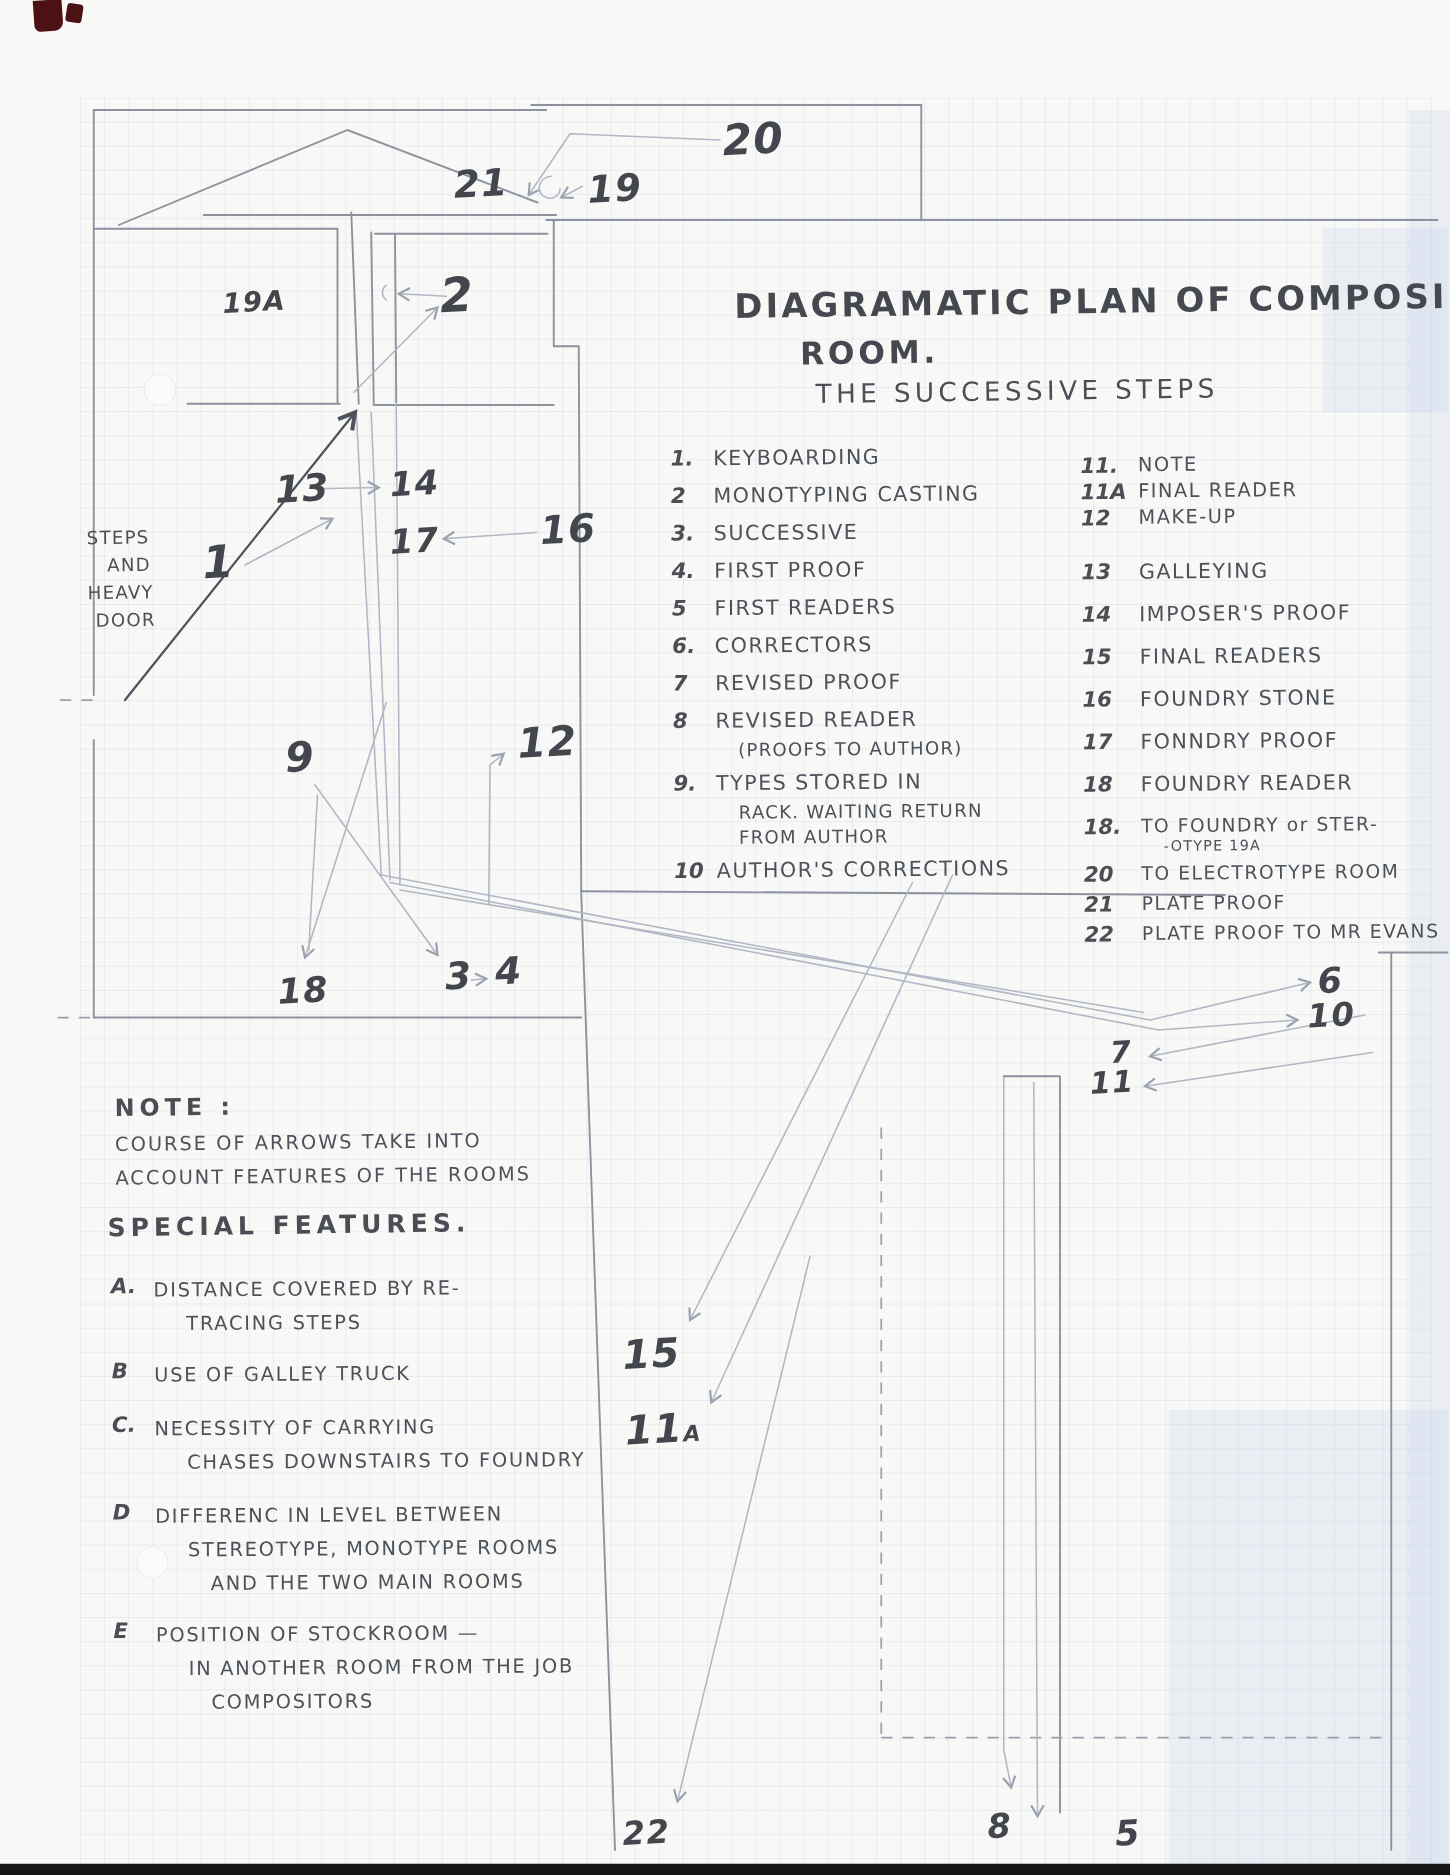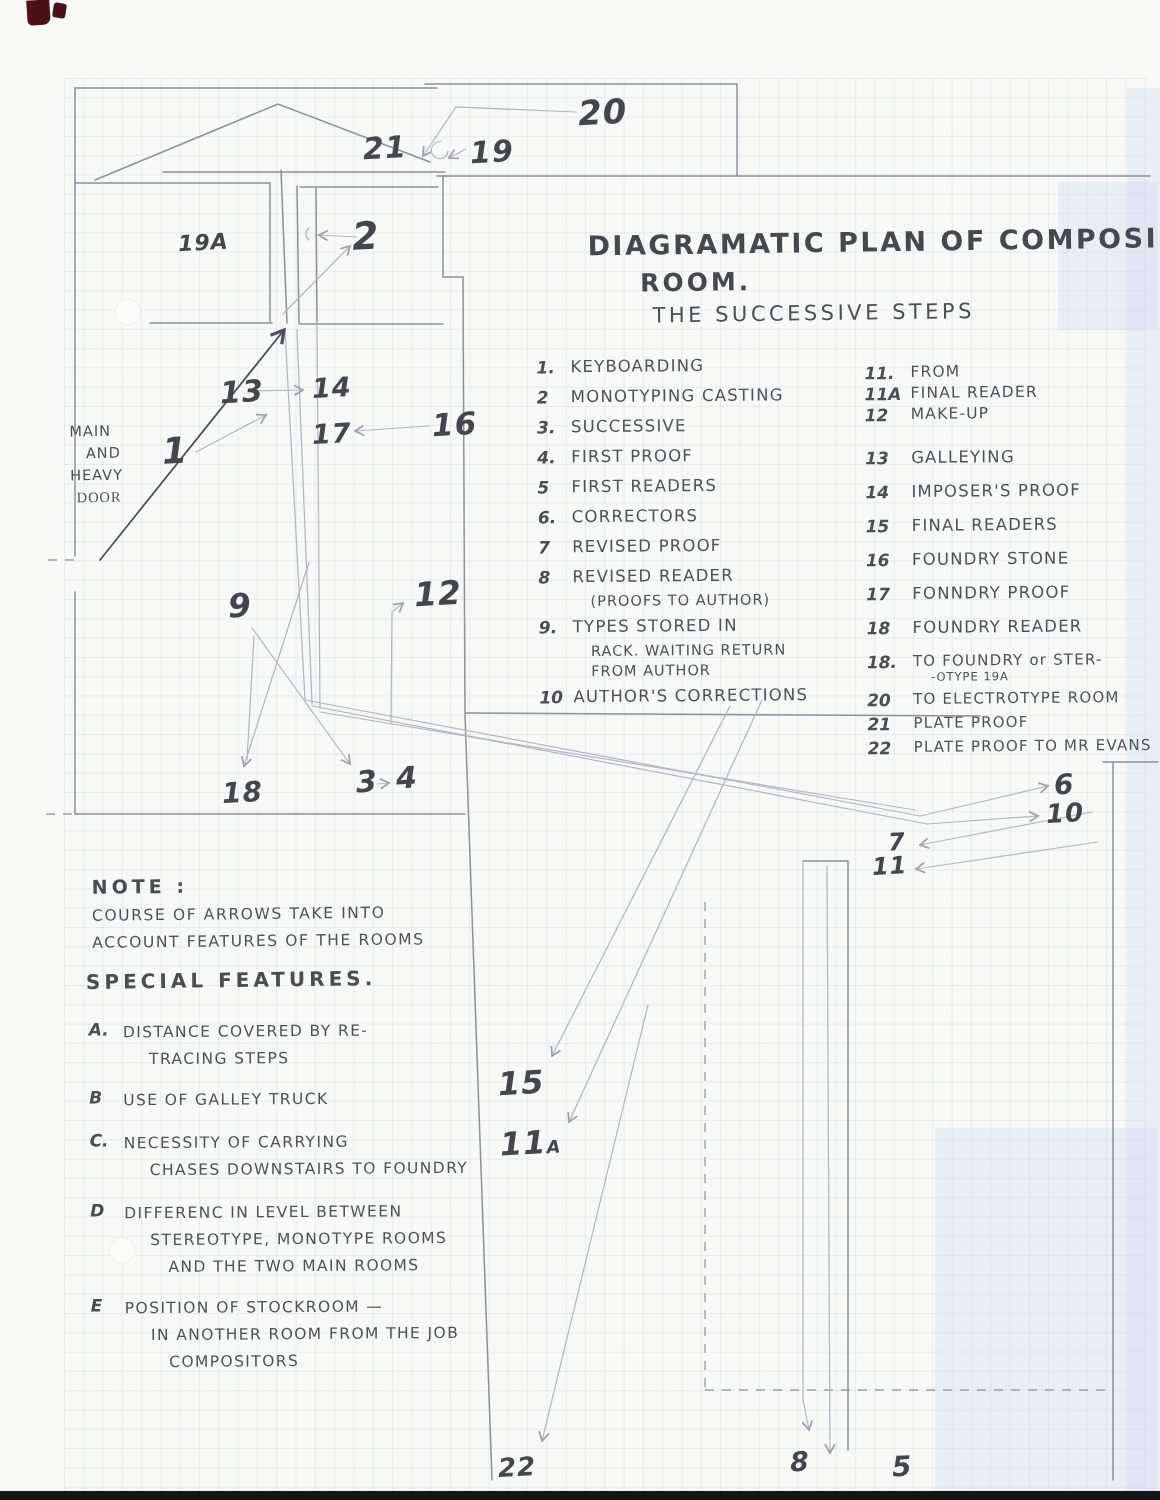--- a/index.html
+++ b/index.html
@@ -185,21 +185,21 @@
       <div class="ssub">RACK. WAITING RETURN</div>
       <div class="ssub">FROM AUTHOR</div>
       <div class="srow">
         <span class="snum">10</span>
         <span class="stext">AUTHOR'S CORRECTIONS</span>
       </div>
     </div>
   <div class="steps" id="steps-right">
       <div class="srow tight">
         <span class="snum">11.</span>
-        <span class="stext">FROM</span>
+        <span class="stext">NOTE</span>
       </div>
       <div class="srow tight">
         <span class="snum">11A</span>
         <span class="stext">FINAL READER</span>
       </div>
       <div class="srow tight">
         <span class="snum">12</span>
         <span class="stext">MAKE-UP</span>
       </div>
       <div class="srow wide first-wide">
@@ -285,24 +285,24 @@
         <span class="fnum">E</span>
         <div>
           <div class="fline" style="padding-left: 0px;">POSITION OF STOCKROOM —</div>
           <div class="fline" style="padding-left: 26px;">IN ANOTHER ROOM FROM THE JOB</div>
           <div class="fline" style="padding-left: 44px;">COMPOSITORS</div>
         </div>
       </div>
     </div>
 
   <div class="margin-note" id="margin-note">
-      <div class="mline" style="padding-left: 0px;">MAIN</div>
+      <div class="mline" style="padding-left: 0px;">STEPS</div>
       <div class="mline" style="padding-left: 16px;">AND</div>
       <div class="mline" style="padding-left: 0px;">HEAVY</div>
-      <div class="mline" style="padding-left: 6px; font-family: Liberation Serif, serif;">DOOR</div>
+      <div class="mline" style="padding-left: 6px;">DOOR</div>
     </div>
 
   <div id="plan-labels">
       <span class="plan-label" style="left: 578px; top: 92px; font-size: 34px;">20</span>
       <span class="plan-label" style="left: 363px; top: 130px; font-size: 30px;">21</span>
       <span class="plan-label" style="left: 470px; top: 134px; font-size: 30px;">19</span>
       <span class="plan-label" style="left: 352px; top: 214px; font-size: 38px;">2</span>
       <span class="plan-label" style="left: 178px; top: 230px; font-size: 22px;">19A</span>
       <span class="plan-label" style="left: 220px; top: 374px; font-size: 30px;">13</span>
       <span class="plan-label" style="left: 312px; top: 372px; font-size: 27px;">14</span>

